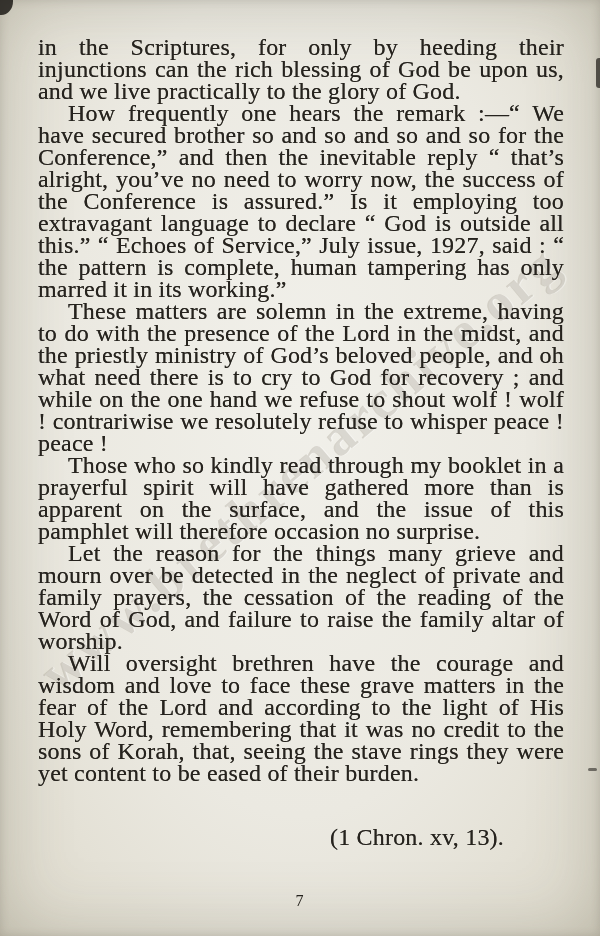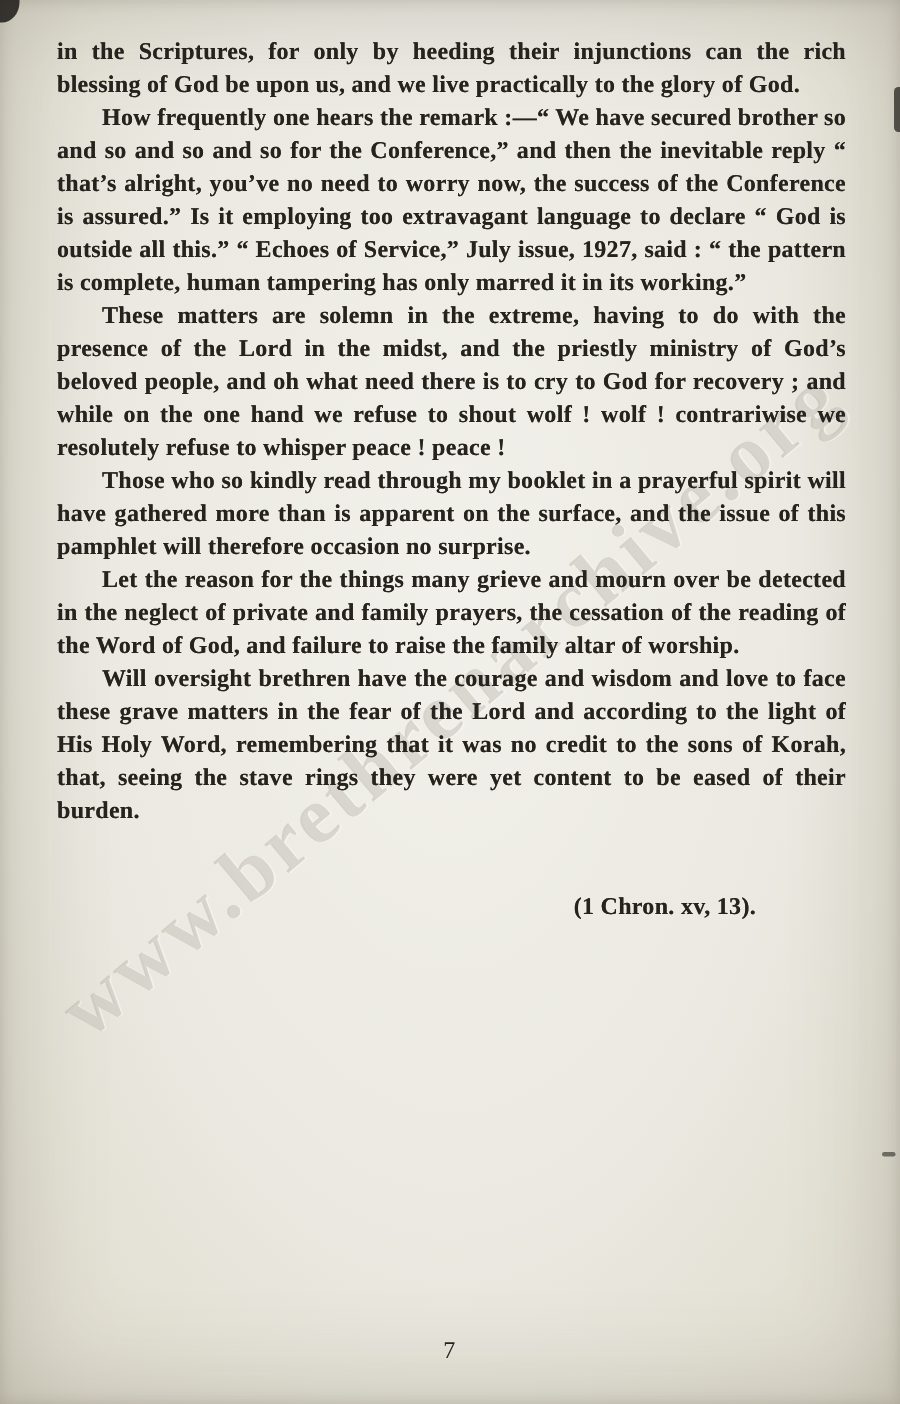--- a/index.html
+++ b/index.html
@@ -27,27 +27,26 @@
     font-size: 54px;
     letter-spacing: 3px;
     font-weight: bold;
     color: rgba(138, 132, 116, 0.26);
     text-shadow: 1px 1px 0 rgba(255, 255, 255, 0.35);
     pointer-events: none;
     user-select: none;
   }
   .text-block {
     position: relative;
-    padding: 24px 36px 0 38px;
-    font-size: 16px;
+    padding: 36px 36px 0 38px;
+    font-size: 24px;
     line-height: 22px;
     letter-spacing: 0.2px;
     text-align: justify;
     text-shadow: 0 0 0.4px rgba(30, 27, 22, 0.7);
-    font-weight: bold;
   }
   .para {
     margin: 0;
   }
   .para.indent {
     text-indent: 30px;
   }
   .para.citation {
     text-align: right;
     padding-right: 60px;

